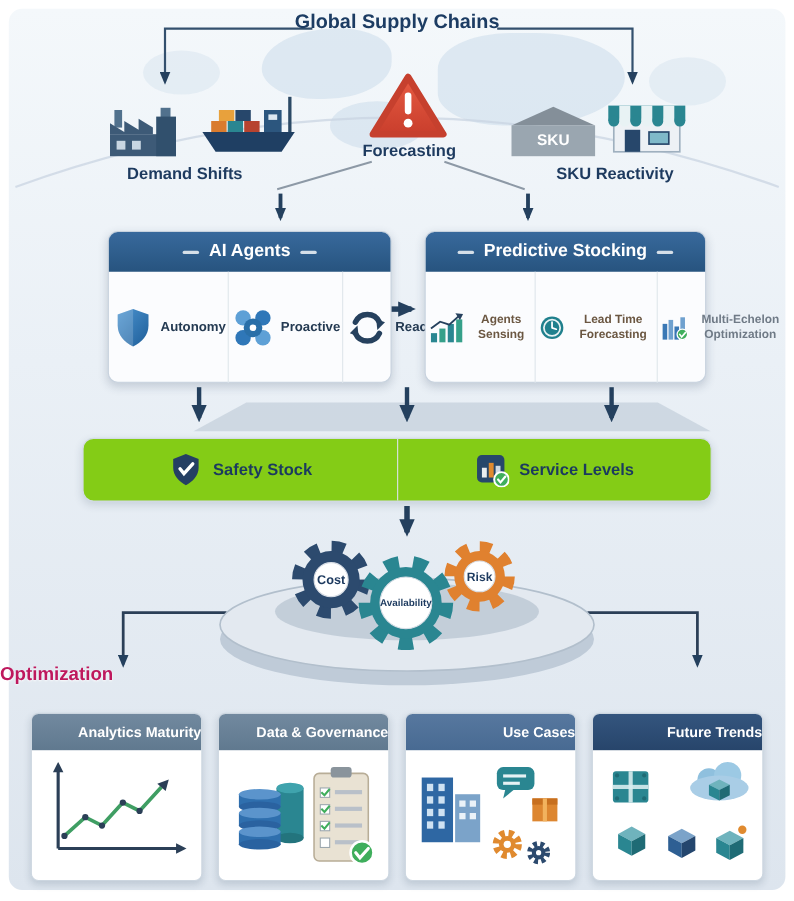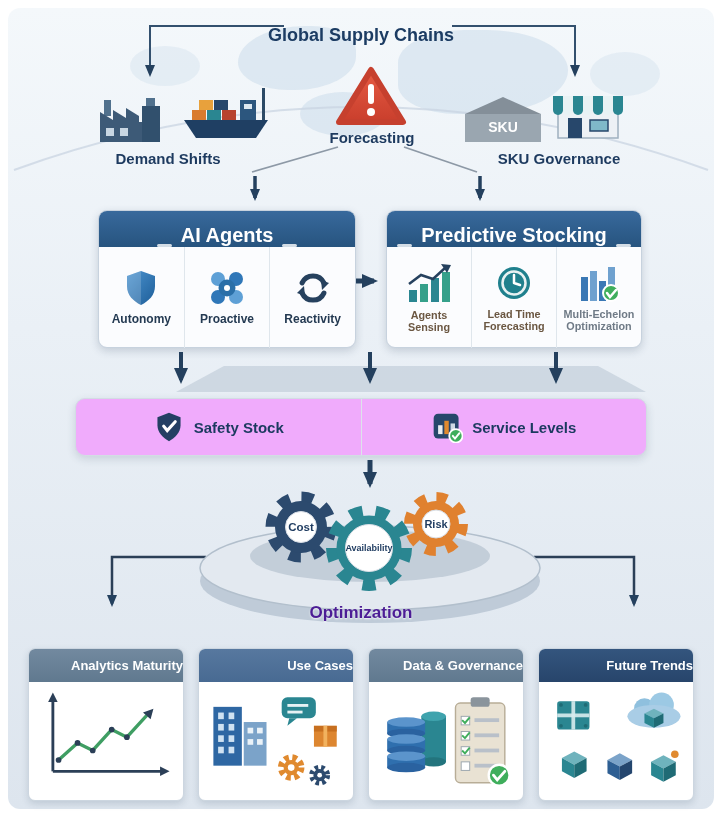--- a/index.html
+++ b/index.html
@@ -7,38 +7,38 @@
   .canvas{position:relative;width:722px;height:819px;background:#fff;overflow:hidden}
   .stage{position:absolute;left:8px;top:8px;width:706px;height:801px;border-radius:12px;
          background:linear-gradient(180deg,#f4f8fb 0%,#eaf0f6 40%,#dde5ee 100%)}
   .blob{position:absolute;background:#c8d9ea;opacity:.5}
   .b1{left:238px;top:26px;width:118px;height:64px;border-radius:60% 40% 55% 45%}
   .b2{left:398px;top:30px;width:170px;height:84px;border-radius:45% 55% 60% 40%}
   .b3{left:300px;top:92px;width:86px;height:44px;border-radius:50%}
   .b4{left:130px;top:46px;width:70px;height:40px;border-radius:50%;opacity:.32}
   .b5{left:590px;top:52px;width:70px;height:44px;border-radius:50%;opacity:.32}
   .arrows{position:absolute;left:0;top:0;pointer-events:none}
-  .page-title{position:absolute;left:0;top:25px;width:100%;text-align:center;font-size:18px;font-weight:bold;color:#1c3c63}
+  .page-title{position:absolute;left:0;top:9px;width:100%;text-align:center;font-size:18px;font-weight:bold;color:#1c3c63}
   .icon-abs{position:absolute}
   .toplabel{position:absolute;text-align:center;font-weight:bold;color:#1d3a5f;font-size:15px}
   .fbox{position:absolute;background:#fbfcfe;border:1px solid #c7d2de;border-radius:9px;box-shadow:0 3px 9px rgba(40,60,90,.2)}
   .box-header{height:36px;border-radius:8px 8px 0 0;background:linear-gradient(180deg,#38699c,#27547f);
-              display:flex;align-items:flex-end;justify-content:center;gap:9px;color:#fff;font-weight:bold;font-size:20px}
+              display:flex;align-items:center;justify-content:center;gap:9px;color:#fff;font-weight:bold;font-size:16px}
   .dash{width:15px;height:3px;border-radius:2px;background:rgba(255,255,255,.8)}
   .box-body{display:flex;height:101px}
-  .cell{flex:1;display:flex;flex-direction:column;align-items:center;justify-content:center;gap:5px;padding:4px 2px}
+  .cell{flex:1;display:flex;flex-direction:row;align-items:center;justify-content:center;gap:5px;padding:4px 2px}
   .cell + .cell{border-left:1px solid #dfe6ec}
   .cell-label{font-weight:bold;font-size:12px;color:#243a52;text-align:center;line-height:1.15}
   .cell-label.amber{color:#6b5742;font-size:10.8px}
   .cell-label.gray{color:#6f7a86;font-size:10.8px}
-  .metricbar{position:absolute;left:75px;top:398px;width:572px;height:58px;background:#f0abfc;border:1px solid #d3dce4;
+  .metricbar{position:absolute;left:75px;top:398px;width:572px;height:58px;background:#84cc16;border:1px solid #d3dce4;
              border-radius:10px;box-shadow:0 3px 8px rgba(40,60,90,.16);display:flex;align-items:stretch}
   .metric{flex:1;display:flex;align-items:center;justify-content:center;gap:9px;font-size:15px;font-weight:bold;color:#1b3a5f}
   .metric + .metric{border-left:1px solid #dde3ea}
-  .opt-label{position:absolute;left:0;top:603px;width:100%;text-align:center;font-weight:bold;font-size:17px;color:#4c1d95;
+  .opt-label{position:absolute;left:0;top:603px;width:100%;text-align:left;font-weight:bold;font-size:17px;color:#be185d;
              text-shadow:0 1px 2px rgba(255,255,255,.9)}
   .panels{position:absolute;left:28px;top:648px;width:666px;display:flex;gap:14px}
   .panel{flex:1;background:#fff;border:1px solid #ccd6e0;border-radius:7px;box-shadow:0 3px 7px rgba(40,60,90,.16);overflow:hidden}
   .panel-header{height:33px;display:flex;align-items:center;justify-content:flex-end;color:#fff;font-weight:bold;font-size:13px}
   .ph1{background:linear-gradient(180deg,#72899f,#60798f)}
   .ph2{background:linear-gradient(180deg,#72899f,#60798f)}
   .ph3{background:linear-gradient(180deg,#57789f,#486a92)}
   .ph4{background:linear-gradient(180deg,#34557e,#27456b)}
   .panel-body{height:118px;padding:3px;display:flex;align-items:center;justify-content:center}
   svg{display:block}
@@ -134,21 +134,21 @@
     <circle cx="20" cy="24" r="5" fill="#e8f2f4"></circle>
     <circle cx="30" cy="24" r="5" fill="#2a8691"></circle>
     <circle cx="40" cy="24" r="5" fill="#e8f2f4"></circle>
     <circle cx="50" cy="24" r="5" fill="#2a8691"></circle>
     <circle cx="60" cy="24" r="5" fill="#e8f2f4"></circle>
     <circle cx="70" cy="24" r="5" fill="#2a8691"></circle>
   </svg>
 
   <div class="toplabel" style="left:302px;top:129px;width:140px">Forecasting</div>
   <div class="toplabel" style="left:92px;top:150px;width:152px">Demand Shifts</div>
-  <div class="toplabel" style="left:486px;top:150px;width:146px">SKU Governance</div>
+  <div class="toplabel" style="left:486px;top:150px;width:146px">SKU Reactivity</div>
 
   <div class="fbox" style="left:98px;top:210px;width:258px;height:138px">
     <div class="box-header">
       <span class="dash"></span>
       <span>AI Agents</span>
       <span class="dash"></span>
     </div>
     <div class="box-body">
       <div class="cell">
         <svg width="40" height="40" viewBox="0 0 40 40">
@@ -287,20 +287,60 @@
           <circle cx="28" cy="76" r="3" fill="#2b3f57"></circle>
           <circle cx="48" cy="58" r="3" fill="#2b3f57"></circle>
           <circle cx="64" cy="66" r="3" fill="#2b3f57"></circle>
           <circle cx="84" cy="44" r="3" fill="#2b3f57"></circle>
           <circle cx="100" cy="52" r="3" fill="#2b3f57"></circle>
           <polygon points="128,22 125,33 117,26" fill="#2b3f57"></polygon>
         </svg>
       </div>
     </div>
     <div class="panel">
+      <div class="panel-header ph2">
+        <span>Data &amp; Governance</span>
+      </div>
+      <div class="panel-body">
+        <svg width="154" height="112" viewBox="0 0 156 112">
+          <rect x="52" y="30" width="26" height="48" fill="#2a8691"></rect>
+          <ellipse cx="65" cy="30" rx="13" ry="5" fill="#3fa3ad"></ellipse>
+          <ellipse cx="65" cy="78" rx="13" ry="5" fill="#23747d"></ellipse>
+          <g>
+            <rect x="16" y="36" width="40" height="12" fill="#2f6fae"></rect>
+            <ellipse cx="36" cy="48" rx="20" ry="5" fill="#2a62a0"></ellipse>
+            <ellipse cx="36" cy="36" rx="20" ry="5" fill="#5b94cc"></ellipse>
+            <rect x="16" y="54" width="40" height="12" fill="#2f6fae"></rect>
+            <ellipse cx="36" cy="66" rx="20" ry="5" fill="#2a62a0"></ellipse>
+            <ellipse cx="36" cy="54" rx="20" ry="5" fill="#5b94cc"></ellipse>
+            <rect x="16" y="72" width="40" height="12" fill="#2f6fae"></rect>
+            <ellipse cx="36" cy="84" rx="20" ry="5" fill="#2a62a0"></ellipse>
+            <ellipse cx="36" cy="72" rx="20" ry="5" fill="#5b94cc"></ellipse>
+          </g>
+          <g>
+            <rect x="88" y="16" width="52" height="84" rx="5" fill="#e9e2d3" stroke="#b8ad97" stroke-width="1.5"></rect>
+            <rect x="104" y="10" width="20" height="10" rx="3" fill="#8a949c"></rect>
+            <rect x="94" y="30" width="9" height="9" fill="#ffffff" stroke="#9aa5ad"></rect>
+            <path d="M95 34 l3 3 l5 -6" stroke="#3fae5c" stroke-width="2" fill="none"></path>
+            <rect x="108" y="32" width="26" height="4" fill="#b9c0c9"></rect>
+            <rect x="94" y="46" width="9" height="9" fill="#ffffff" stroke="#9aa5ad"></rect>
+            <path d="M95 50 l3 3 l5 -6" stroke="#3fae5c" stroke-width="2" fill="none"></path>
+            <rect x="108" y="48" width="26" height="4" fill="#b9c0c9"></rect>
+            <rect x="94" y="62" width="9" height="9" fill="#ffffff" stroke="#9aa5ad"></rect>
+            <path d="M95 66 l3 3 l5 -6" stroke="#3fae5c" stroke-width="2" fill="none"></path>
+            <rect x="108" y="64" width="26" height="4" fill="#b9c0c9"></rect>
+            <rect x="94" y="78" width="9" height="9" fill="#ffffff" stroke="#9aa5ad"></rect>
+            <rect x="108" y="80" width="26" height="4" fill="#b9c0c9"></rect>
+            <circle cx="134" cy="92" r="11" fill="#3fae5c" stroke="#ffffff" stroke-width="2.5"></circle>
+            <path d="M128 92 l4 5 l8 -9" stroke="#ffffff" stroke-width="3" fill="none" stroke-linecap="round"></path>
+          </g>
+        </svg>
+      </div>
+    </div>
+    <div class="panel">
       <div class="panel-header ph3">
         <span>Use Cases</span>
       </div>
       <div class="panel-body">
         <svg width="154" height="112" viewBox="0 0 156 112">
           <rect x="12" y="20" width="30" height="62" fill="#2e67a3"></rect>
           <rect x="17" y="26" width="6" height="7" fill="#cfe2f2"></rect>
           <rect x="28" y="26" width="6" height="7" fill="#cfe2f2"></rect>
           <rect x="17" y="38" width="6" height="7" fill="#cfe2f2"></rect>
           <rect x="28" y="38" width="6" height="7" fill="#cfe2f2"></rect>
@@ -331,60 +371,20 @@
           </g>
           <g transform="translate(124,92)">
             <circle r="8" fill="none" stroke="#2c4a6e" stroke-width="6" stroke-dasharray="3.5 3"></circle>
             <circle r="6.5" fill="#2c4a6e"></circle>
             <circle r="2.5" fill="#ffffff"></circle>
           </g>
         </svg>
       </div>
     </div>
     <div class="panel">
-      <div class="panel-header ph2">
-        <span>Data &amp; Governance</span>
-      </div>
-      <div class="panel-body">
-        <svg width="154" height="112" viewBox="0 0 156 112">
-          <rect x="52" y="30" width="26" height="48" fill="#2a8691"></rect>
-          <ellipse cx="65" cy="30" rx="13" ry="5" fill="#3fa3ad"></ellipse>
-          <ellipse cx="65" cy="78" rx="13" ry="5" fill="#23747d"></ellipse>
-          <g>
-            <rect x="16" y="36" width="40" height="12" fill="#2f6fae"></rect>
-            <ellipse cx="36" cy="48" rx="20" ry="5" fill="#2a62a0"></ellipse>
-            <ellipse cx="36" cy="36" rx="20" ry="5" fill="#5b94cc"></ellipse>
-            <rect x="16" y="54" width="40" height="12" fill="#2f6fae"></rect>
-            <ellipse cx="36" cy="66" rx="20" ry="5" fill="#2a62a0"></ellipse>
-            <ellipse cx="36" cy="54" rx="20" ry="5" fill="#5b94cc"></ellipse>
-            <rect x="16" y="72" width="40" height="12" fill="#2f6fae"></rect>
-            <ellipse cx="36" cy="84" rx="20" ry="5" fill="#2a62a0"></ellipse>
-            <ellipse cx="36" cy="72" rx="20" ry="5" fill="#5b94cc"></ellipse>
-          </g>
-          <g>
-            <rect x="88" y="16" width="52" height="84" rx="5" fill="#e9e2d3" stroke="#b8ad97" stroke-width="1.5"></rect>
-            <rect x="104" y="10" width="20" height="10" rx="3" fill="#8a949c"></rect>
-            <rect x="94" y="30" width="9" height="9" fill="#ffffff" stroke="#9aa5ad"></rect>
-            <path d="M95 34 l3 3 l5 -6" stroke="#3fae5c" stroke-width="2" fill="none"></path>
-            <rect x="108" y="32" width="26" height="4" fill="#b9c0c9"></rect>
-            <rect x="94" y="46" width="9" height="9" fill="#ffffff" stroke="#9aa5ad"></rect>
-            <path d="M95 50 l3 3 l5 -6" stroke="#3fae5c" stroke-width="2" fill="none"></path>
-            <rect x="108" y="48" width="26" height="4" fill="#b9c0c9"></rect>
-            <rect x="94" y="62" width="9" height="9" fill="#ffffff" stroke="#9aa5ad"></rect>
-            <path d="M95 66 l3 3 l5 -6" stroke="#3fae5c" stroke-width="2" fill="none"></path>
-            <rect x="108" y="64" width="26" height="4" fill="#b9c0c9"></rect>
-            <rect x="94" y="78" width="9" height="9" fill="#ffffff" stroke="#9aa5ad"></rect>
-            <rect x="108" y="80" width="26" height="4" fill="#b9c0c9"></rect>
-            <circle cx="134" cy="92" r="11" fill="#3fae5c" stroke="#ffffff" stroke-width="2.5"></circle>
-            <path d="M128 92 l4 5 l8 -9" stroke="#ffffff" stroke-width="3" fill="none" stroke-linecap="round"></path>
-          </g>
-        </svg>
-      </div>
-    </div>
-    <div class="panel">
       <div class="panel-header ph4">
         <span>Future Trends</span>
       </div>
       <div class="panel-body">
         <svg width="154" height="112" viewBox="0 0 156 112">
           <g>
             <rect x="16" y="14" width="34" height="30" rx="3" fill="#2a8691"></rect>
             <rect x="31" y="14" width="4" height="30" fill="#d7ecee" opacity="0.9"></rect>
             <rect x="16" y="27" width="34" height="4" fill="#d7ecee" opacity="0.9"></rect>
             <circle cx="20" cy="18" r="2" fill="#1f6b75"></circle>

